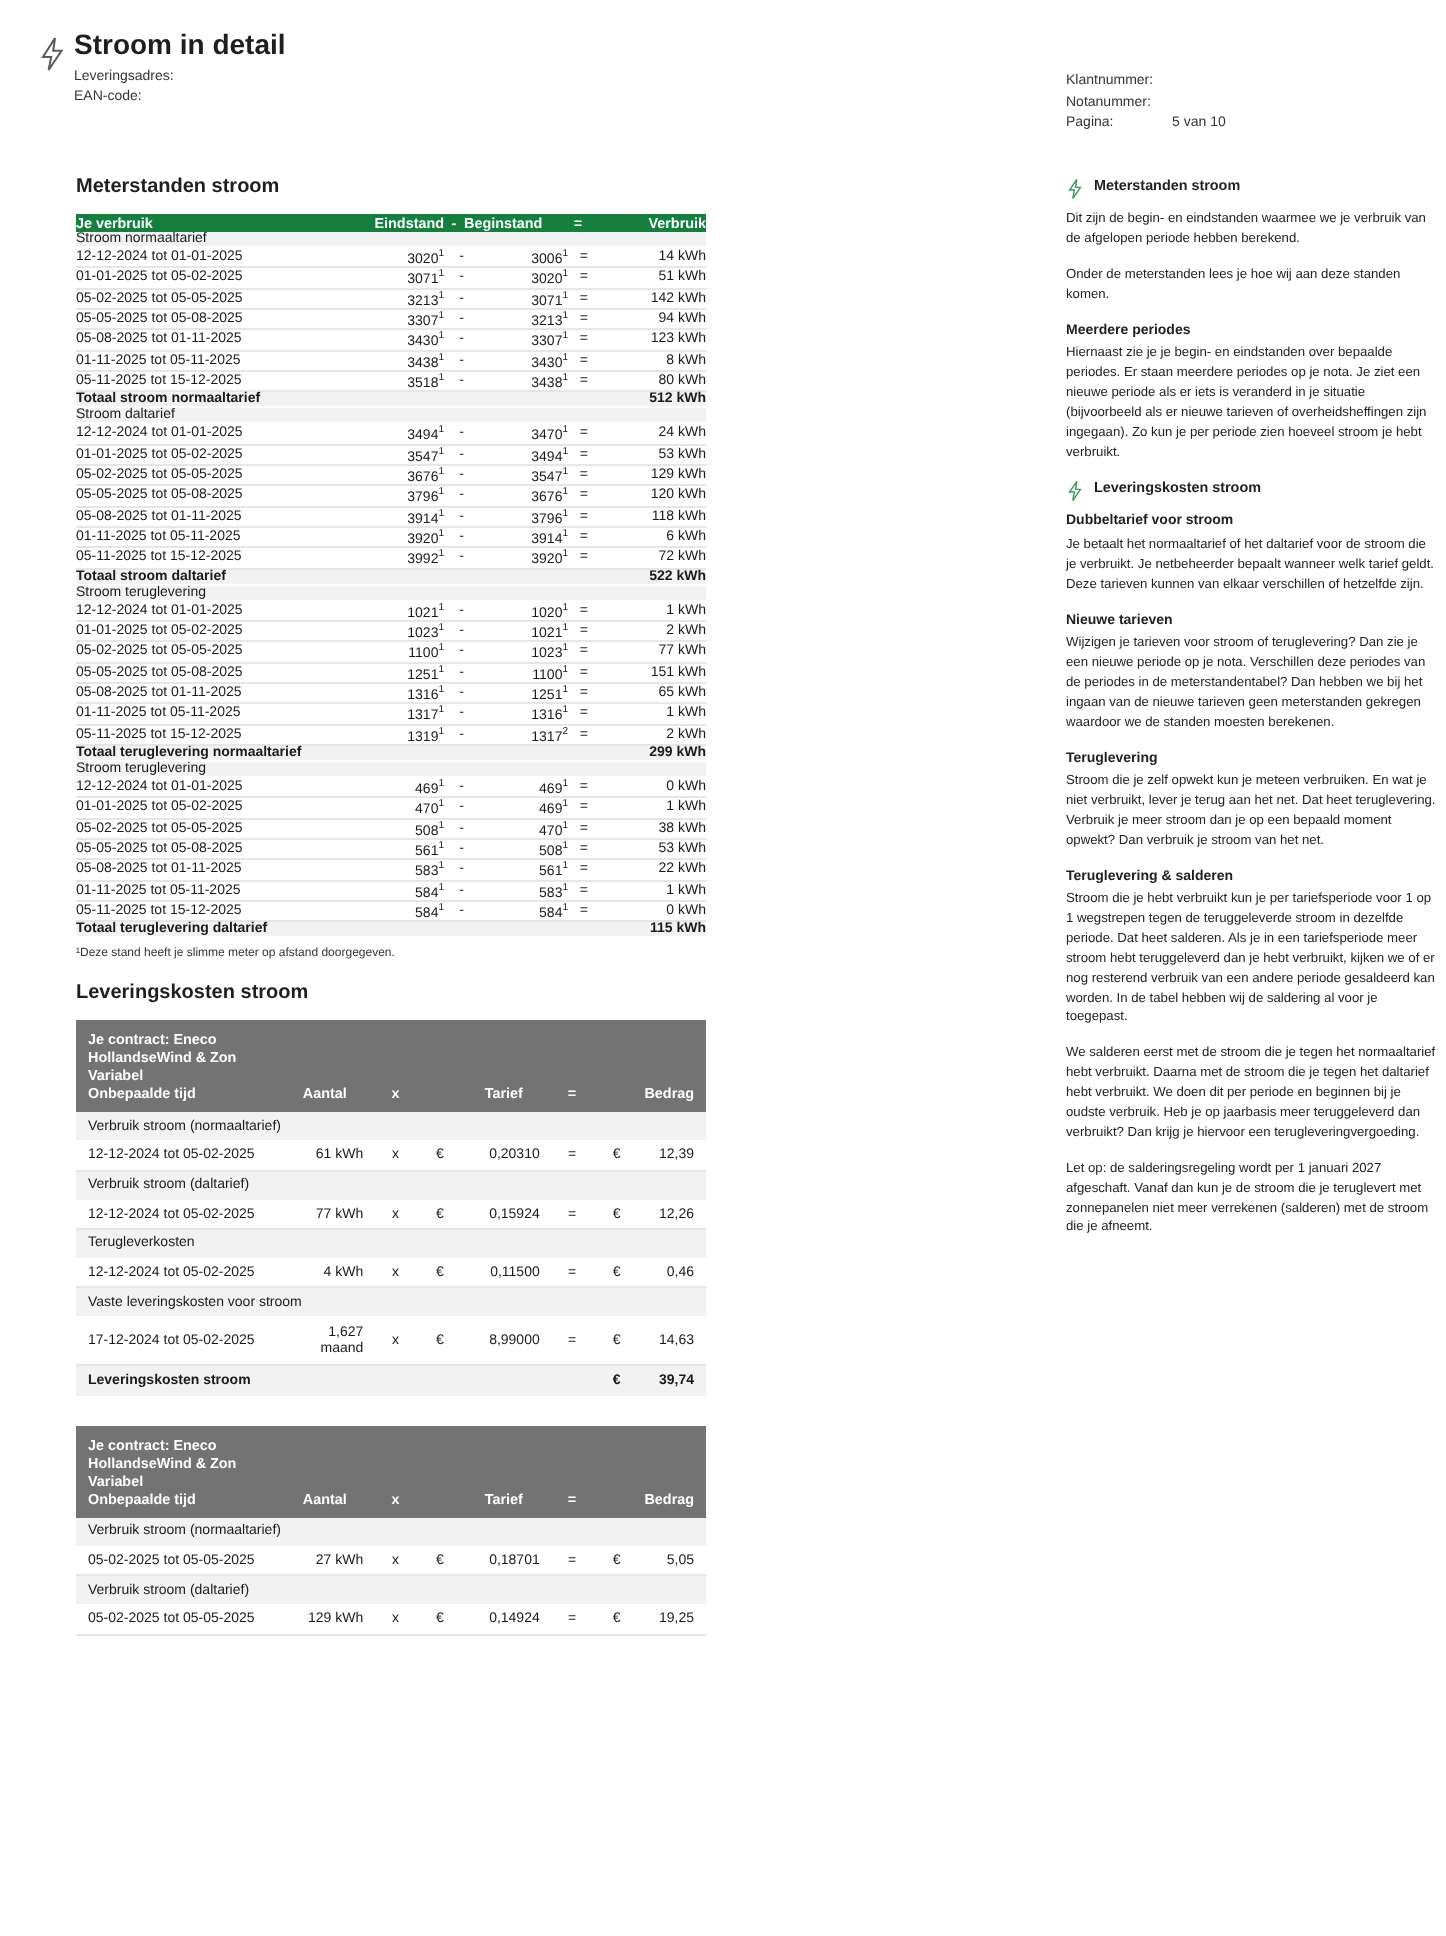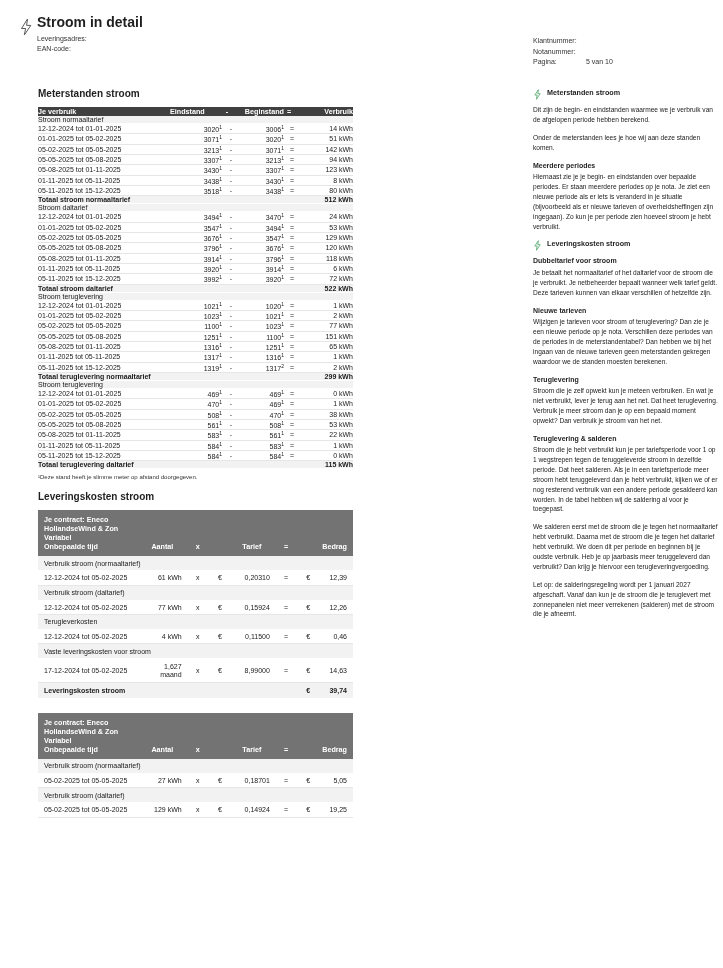--- a/index.html
+++ b/index.html
@@ -26,34 +26,34 @@
   .meta-val{}
 
   
   .sec-title{font-size:10px;font-weight:bold;color:#1f1f1f;}
 
   
   .leftcol{position:absolute;left:38px;top:88px;width:315px;}
 
   table.t{border-collapse:collapse;width:315px;font-size:7px;}
   table.t th,table.t td{padding:0;}
-  .thead td{background:#404040;color:#fff;font-weight:bold;font-size:7.2px;padding:5px 6px;margin-top:17px;}
+  .thead td{background:#15803d;color:#fff;font-weight:bold;font-size:7.2px;padding:5px 6px;margin-top:17px;}
   .thead td.r{text-align:right;}
   .grp td{background:#f2f2f2;font-weight:normal;color:#1a1a1a;padding:3.5px 6px;border-bottom:1px solid #ffffff;}
   .row td{padding:3.2px 6px;border-bottom:1px solid #e6e6e6;background:#fff;}
   .row td.r{text-align:right;}
   .tot td{background:#f2f2f2;font-weight:bold;padding:4px 6px;border-bottom:1px solid #ffffff;}
   .tot td.r{text-align:right;}
   .sup{font-size:5px;vertical-align:super;}
   .note{font-size:6px;color:#333;margin-top:5px;}
 
   .c-desc{width:132px;}
-  .c-eind{width:52px;text-align:left;}
+  .c-eind{width:52px;text-align:right;}
   .c-op1{width:10px;text-align:center;}
-  .c-begin{width:52px;text-align:right;}
+  .c-begin{width:52px;text-align:left;}
   .c-op2{width:10px;text-align:center;}
   .c-verb{width:auto;text-align:right;}
 
   
   table.lk{border-collapse:collapse;width:315px;font-size:7px;margin-top:0;}
   .lk .thead2 td{background:#737373;color:#fff;font-weight:bold;font-size:7.2px;padding:5px 6px;vertical-align:top;}
   .lk .thead2 td.r{text-align:center;vertical-align:bottom;}
   .lk .grp td{background:#f2f2f2;padding:3.5px 6px;border-bottom:1px solid #fff;}
   .lk .row td{padding:3.2px 6px;border-bottom:1px solid #e6e6e6;}
   .lk .row td.r{text-align:right;}

